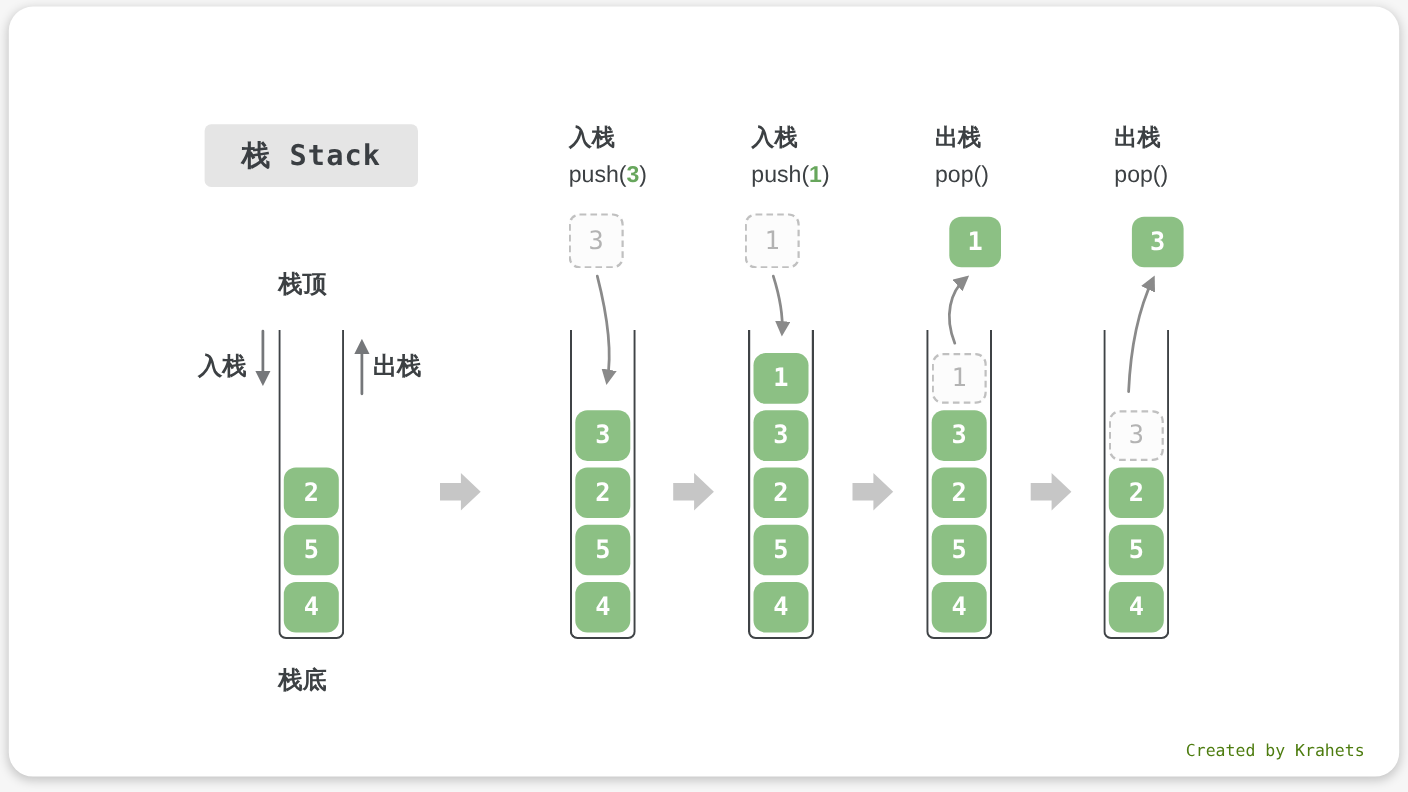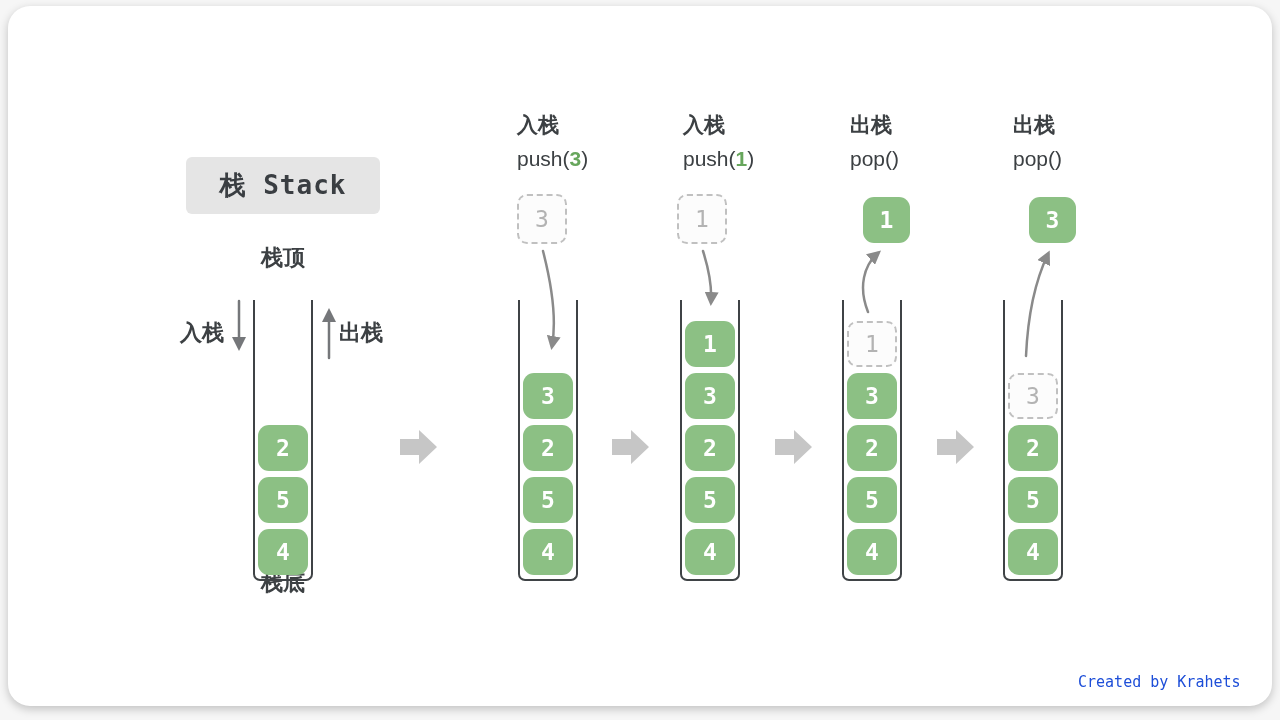--- a/index.html
+++ b/index.html
@@ -11,28 +11,28 @@
   .card{
     position:absolute;left:8px;top:6px;width:1264px;height:700px;
     background:#ffffff;border-radius:22px;
     box-shadow:0 3px 10px rgba(0,0,0,0.22);
   }
   .badge{
     position:absolute;left:186px;top:113px;width:194px;height:57px;
     background:#e5e5e5;border-radius:6px;
     display:flex;align-items:center;justify-content:center;
     font-family:"DejaVu Sans Mono",monospace;font-weight:bold;
-    font-size:26px;color:#3a3e42;letter-spacing:1px;margin-top:44px;
+    font-size:26px;color:#3a3e42;letter-spacing:1px;
   }
   .col-head{position:absolute;top:108px;font-size:21px;color:#3c4043;line-height:34px;}
   .col-head .op{font-weight:bold;}
   .col-head .code{font-family:Liberation Sans, sans-serif;}
   .col-head .arg{color:#67a65c;font-weight:bold;}
   .lbl{position:absolute;font-size:22px;font-weight:bold;color:#3c4043;white-space:nowrap;}
-  .lbl.center{width:60px;text-align:center;}
+  .lbl.center{width:60px;}
   .lbl.right{width:58px;text-align:right;}
   .stack{
     position:absolute;top:300px;width:60px;height:281px;box-sizing:border-box;
     border:2px solid #3f4346;border-top:none;border-radius:0 0 7px 7px;
   }
   .cell{
     position:absolute;width:50px;height:46px;background:#8cc084;border-radius:11px;
     display:flex;align-items:center;justify-content:center;
     color:#ffffff;font-size:23px;font-weight:bold;
     font-family:"DejaVu Sans Mono",monospace;
@@ -43,21 +43,21 @@
     display:flex;align-items:center;justify-content:center;
     color:#b3b3b3;font-size:23px;
     font-family:"DejaVu Sans Mono",monospace;
   }
   .overlay{position:absolute;left:0;top:0;width:1280px;height:720px;pointer-events:none;}
   .curve{fill:none;stroke:#8a8a8a;stroke-width:2.5;stroke-linecap:round;}
   .sline{fill:none;stroke:#75777a;stroke-width:2.5;stroke-linecap:round;}
   .blockarrow{fill:#c6c6c6;}
   .watermark{
     position:absolute;left:1078px;top:673px;
-    font-family:"DejaVu Sans Mono",monospace;font-size:15px;color:#1d4ed8;
+    font-family:"DejaVu Sans Mono",monospace;font-size:15px;color:#4d7c0f;
   }
 </style>
 </head>
 <body>
 
 <div class="card"></div>
 
 <div class="badge">
   <span>栈 Stack</span>
 </div>
@@ -73,21 +73,21 @@
 <div class="col-head" style="left:850px">
   <div class="op">出栈</div>
   <div class="code"><span>pop(</span><span class="arg"></span><span>)</span></div>
 </div>
 <div class="col-head" style="left:1013px">
   <div class="op">出栈</div>
   <div class="code"><span>pop(</span><span class="arg"></span><span>)</span></div>
 </div>
 
 <div class="lbl center" style="left:253px;top:243px">栈顶</div>
-<div class="lbl center" style="left:253px;top:568px">栈底</div>
+<div class="lbl center" style="left:253px;top:603px">栈底</div>
 <div class="lbl right" style="left:166px;top:318px">入栈</div>
 <div class="lbl" style="left:339px;top:318px">出栈</div>
 
 <div class="stack" style="left:253px"></div>
 <div class="stack" style="left:518px"></div>
 <div class="stack" style="left:680px"></div>
 <div class="stack" style="left:842px"></div>
 <div class="stack" style="left:1003px"></div>
 
 <div class="cell" style="left:258px;top:425px">2</div>

